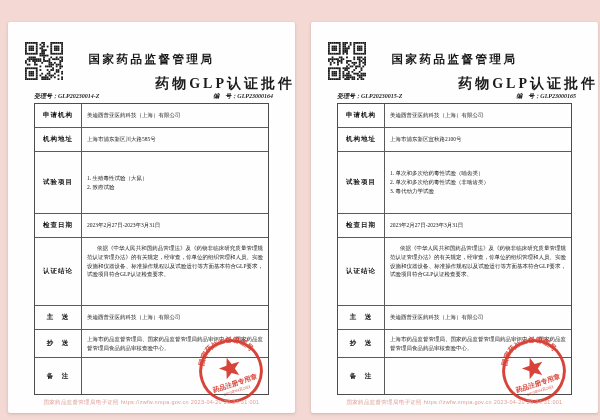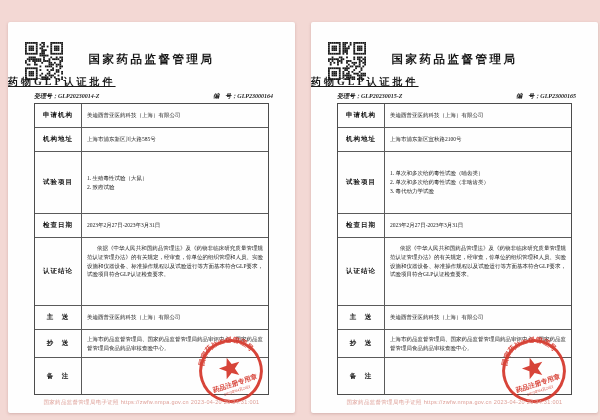--- a/index.html
+++ b/index.html
@@ -18,22 +18,22 @@
   .page.left{left:8px;}
   .page.right{left:311px;}
   .qr{
     position:absolute;left:17px;top:20px;width:38px;height:38px;
   }
   .agency{
     position:absolute;left:0;right:0;top:30px;text-align:center;
     font-size:11.5px;font-weight:700;letter-spacing:2.5px;color:#151515;
   }
   .doctitle{
-    position:absolute;left:0;right:0;top:53px;text-align:left;
-    font-size:10px;font-weight:600;letter-spacing:3px;color:#1b1b1b;text-decoration:underline;
+    position:absolute;left:0;right:0;top:53px;text-align:right;
+    font-size:14px;font-weight:600;letter-spacing:3px;color:#1b1b1b;
   }
   .numline{
     position:absolute;left:26px;right:22px;top:70px;height:10px;
     display:flex;justify-content:space-between;
     font-size:6px;font-weight:700;font-style:italic;color:#222;
   }
   .ctable{
     position:absolute;left:26px;top:81px;width:235px;height:292px;
     border:1px solid #4c4c4c;box-sizing:border-box;
     display:grid;grid-template-rows:24px 24px 62px 24px 68px 24px 28px 1fr;

